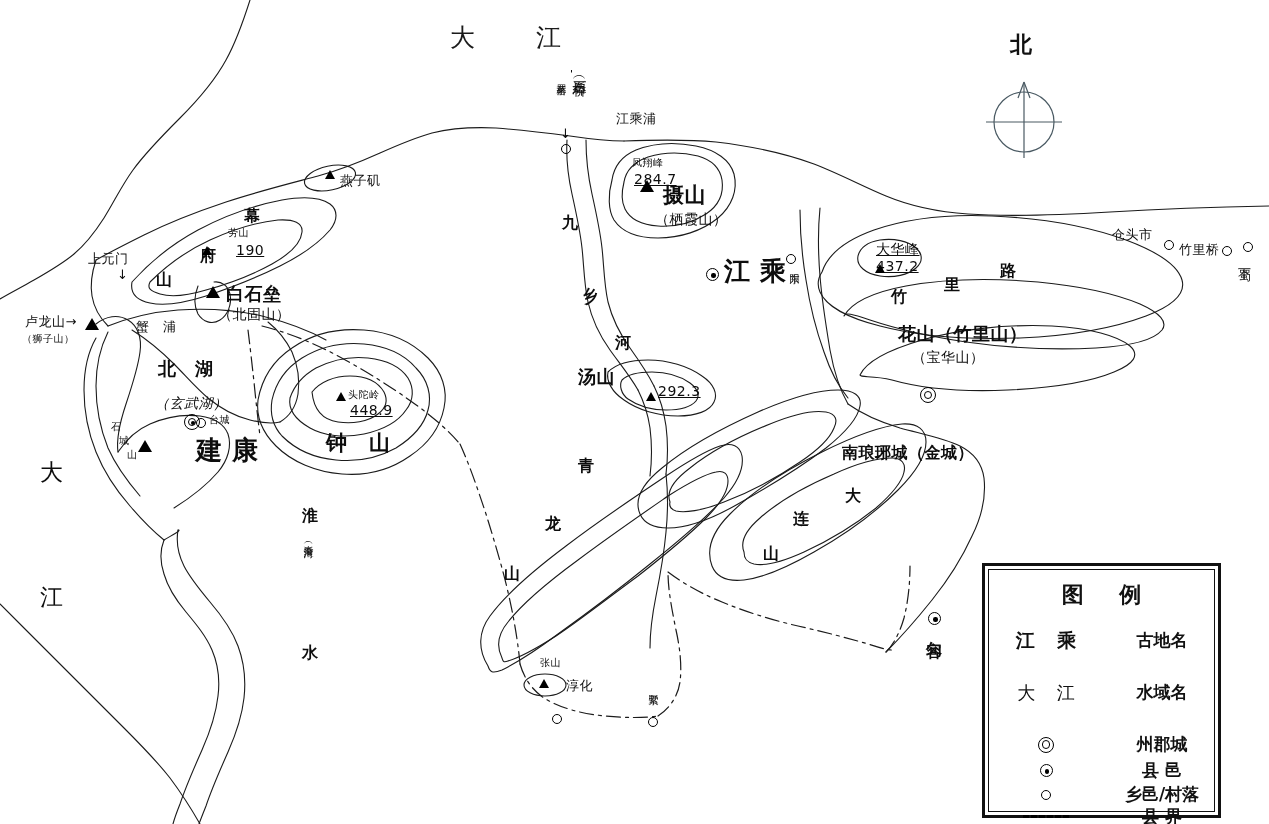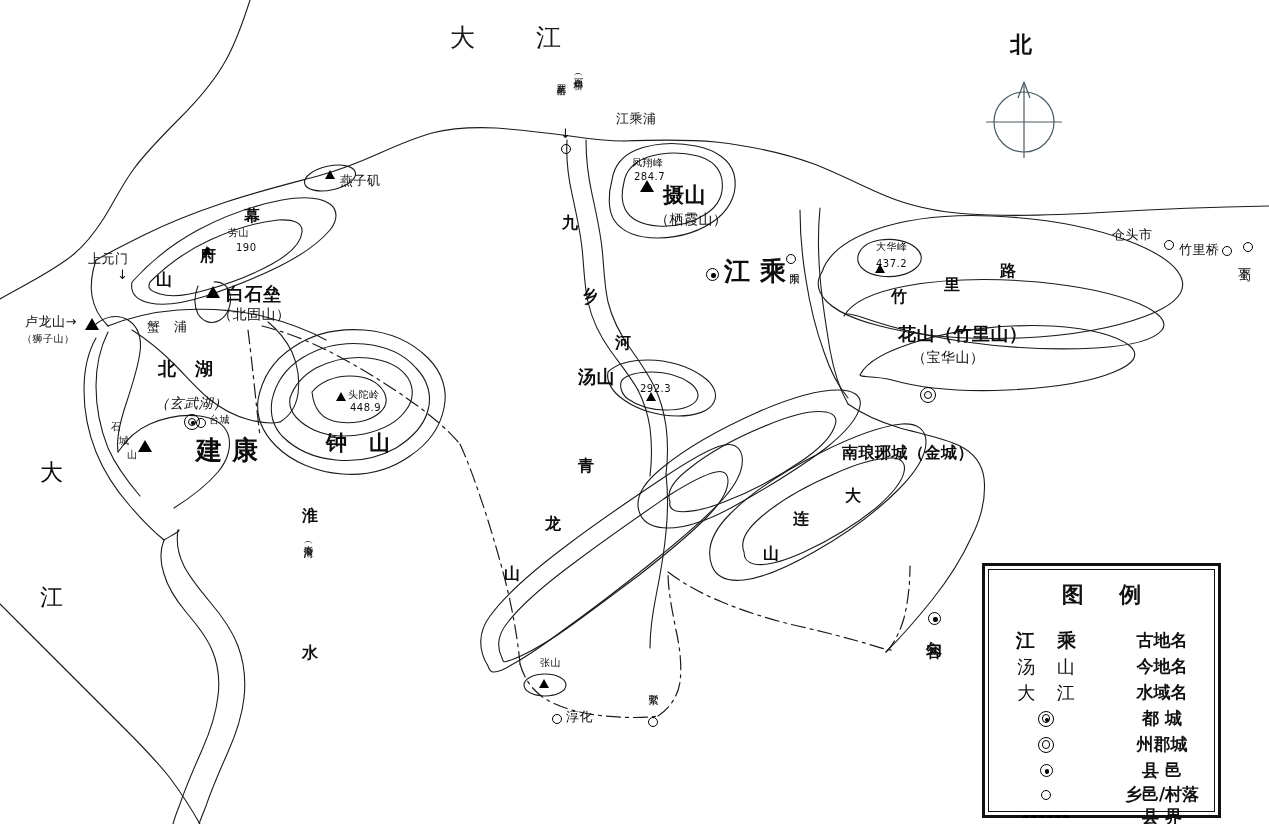--- a/index.html
+++ b/index.html
@@ -37,21 +37,21 @@
   }
   
   .big      { font-size: 26px; font-weight: 700; }
   .water-xl { font-size: 25px; font-weight: 400; letter-spacing: 18px; color: #1a1a1a; }
   .water-l  { font-size: 23px; font-weight: 400; }
   .mount-l  { font-size: 21px; font-weight: 700; }
   .mount-m  { font-size: 18px; font-weight: 700; }
   .mid      { font-size: 16px; font-weight: 700; }
   .small    { font-size: 13px; font-weight: 400; }
   .tiny     { font-size: 10px; font-weight: 400; }
-  .xtiny    { font-size: 10px;  font-weight: 400; }
+  .xtiny    { font-size: 14px;  font-weight: 400; text-decoration: underline; }
   .paren    { font-size: 14px; font-weight: 400; }
 
   
   .marker { position: absolute; }
   .m-capital {            
     width: 16px; height: 16px; border: 1.6px solid #000; border-radius: 50%;
     box-sizing: border-box;
   }
   .m-capital::before {
     content: ""; position: absolute; left: 2.6px; top: 2.6px;
@@ -227,21 +227,21 @@
     </g>
   </svg>
 
   <div class="lbl water-xl" style="left:450px; top:25px;">大　江</div>
   <div class="lbl water-l" style="left:40px; top:460px;">大</div>
   <div class="lbl water-l" style="left:40px; top:585px;">江</div>
   <div class="lbl small" style="left:616px; top:112px;">江乘浦</div>
   <div class="lbl mid" style="left:562px; top:215px;">九</div>
   <div class="lbl mid" style="left:582px; top:288px; transform:rotate(-18deg);">乡</div>
   <div class="lbl mid" style="left:615px; top:335px;">河</div>
-  <div class="lbl small" style="left:136px; top:320px;padding-left:11px;">蟹　浦</div>
+  <div class="lbl small" style="left:136px; top:320px;">蟹　浦</div>
   <div class="lbl mount-m" style="left:158px; top:360px;">北　湖</div>
   <div class="lbl paren" style="left:155px; top:396px;font-style:italic;">（玄武湖）</div>
   <div class="lbl mid" style="left:302px; top:508px;">淮</div>
   <div class="lbl vert tiny" style="left:303px; top:538px;">（秦淮河）</div>
   <div class="lbl mid" style="left:302px; top:645px;">水</div>
 
   <div class="lbl mid" style="left:244px; top:208px;">幕</div>
   <div class="lbl mid" style="left:200px; top:248px;">府</div>
   <div class="lbl mid" style="left:156px; top:272px;">山</div>
   <div class="lbl tiny" style="left:228px; top:228px;">劳山</div>
@@ -256,21 +256,21 @@
   <div class="lbl tiny" style="left:127px; top:450px;">山</div>
   <div class="lbl small" style="left:88px; top:252px;">上元门</div>
   <div class="lbl mount-l" style="left:326px; top:432px;">钟　山</div>
   <div class="lbl tiny" style="left:348px; top:390px;">头陀岭</div>
   <div class="lbl xtiny" style="left:350px; top:403px;">448.9</div>
   <div class="lbl tiny" style="left:632px; top:158px;">凤翔峰</div>
   <div class="lbl xtiny" style="left:634px; top:172px;">284.7</div>
   <div class="lbl mount-l" style="left:663px; top:184px;">摄山</div>
   <div class="lbl paren" style="left:655px; top:212px;">（栖霞山）</div>
   <div class="lbl mount-m" style="left:578px; top:368px;">汤山</div>
-  <div class="lbl xtiny" style="left:640px; top:384px;">292.3</div>
+  <div class="lbl xtiny" style="left:658px; top:384px;">292.3</div>
   <div class="lbl mid" style="left:578px; top:458px;">青</div>
   <div class="lbl mid" style="left:545px; top:516px;">龙</div>
   <div class="lbl mid" style="left:504px; top:566px;">山</div>
   <div class="lbl mid" style="left:793px; top:511px;">连</div>
   <div class="lbl mid" style="left:763px; top:546px;">山</div>
   <div class="lbl mid" style="left:845px; top:488px;">大</div>
   <div class="lbl tiny" style="left:540px; top:658px;">张山</div>
   <div class="lbl xtiny" style="left:876px; top:242px;">大华峰</div>
   <div class="lbl xtiny" style="left:876px; top:259px;">437.2</div>
   <div class="lbl mid" style="left:891px; top:289px;">竹</div>
@@ -308,21 +308,21 @@
   <div class="marker m-village" style="left:1164px; top:240px;"></div>
   <div class="lbl small" style="left:1112px; top:228px;">仓头市</div>
 
   <div class="marker m-village" style="left:1222px; top:246px;"></div>
   <div class="lbl small" style="left:1179px; top:243px;">竹里桥</div>
 
   <div class="marker m-village" style="left:1243px; top:242px;"></div>
   <div class="lbl vert small" style="left:1238px; top:258px;">下蜀</div>
 
   <div class="marker m-village" style="left:552px; top:714px;"></div>
-  <div class="lbl small" style="left:566px; top:710px;">淳化</div>
+  <div class="lbl small" style="left:566px; top:679px;">淳化</div>
 
   <div class="marker m-village" style="left:648px; top:717px;"></div>
   <div class="lbl vert tiny" style="left:648px; top:687px;">索墅</div>
 
   <div class="marker m-county" style="left:928px; top:612px;"></div>
   <div class="lbl vert mid" style="left:926px; top:628px;">句容</div>
 
   <div class="marker m-village" style="left:561px; top:144px;"></div>
   <div class="lbl vert tiny" style="left:556px; top:76px;">罗落桥</div>
   <div class="lbl vert xtiny" style="left:573px; top:70px;">（石埠桥）</div>
@@ -342,40 +342,28 @@
     <div id="legend-inner"></div>
     <div id="legend-title">图 例</div>
 
     <div class="legend-row" style="top:62px;">
       <div class="legend-sym">
         <span class="sym-text-anc">江 乘</span>
       </div>
       <div class="legend-txt">古地名</div>
     </div>
 
-    <div class="legend-row" style="top:88px;">
-      <div class="legend-sym">
-        <span class="sym-text-mod">汤 山</span>
-      </div>
-      <div class="legend-txt">今地名</div>
-    </div>
 
     <div class="legend-row" style="top:114px;">
       <div class="legend-sym">
         <span class="sym-text-wat">大 江</span>
       </div>
       <div class="legend-txt">水域名</div>
     </div>
 
-    <div class="legend-row" style="top:140px;">
-      <div class="legend-sym">
-        <span class="marker m-capital" style="position:relative;"></span>
-      </div>
-      <div class="legend-txt">都 城</div>
-    </div>
 
     <div class="legend-row" style="top:166px;padding-left:18px;">
       <div class="legend-sym">
         <span class="marker m-prefecture" style="position:relative;"></span>
       </div>
       <div class="legend-txt">州郡城</div>
     </div>
 
     <div class="legend-row" style="top:216px;">
       <div class="legend-sym">

